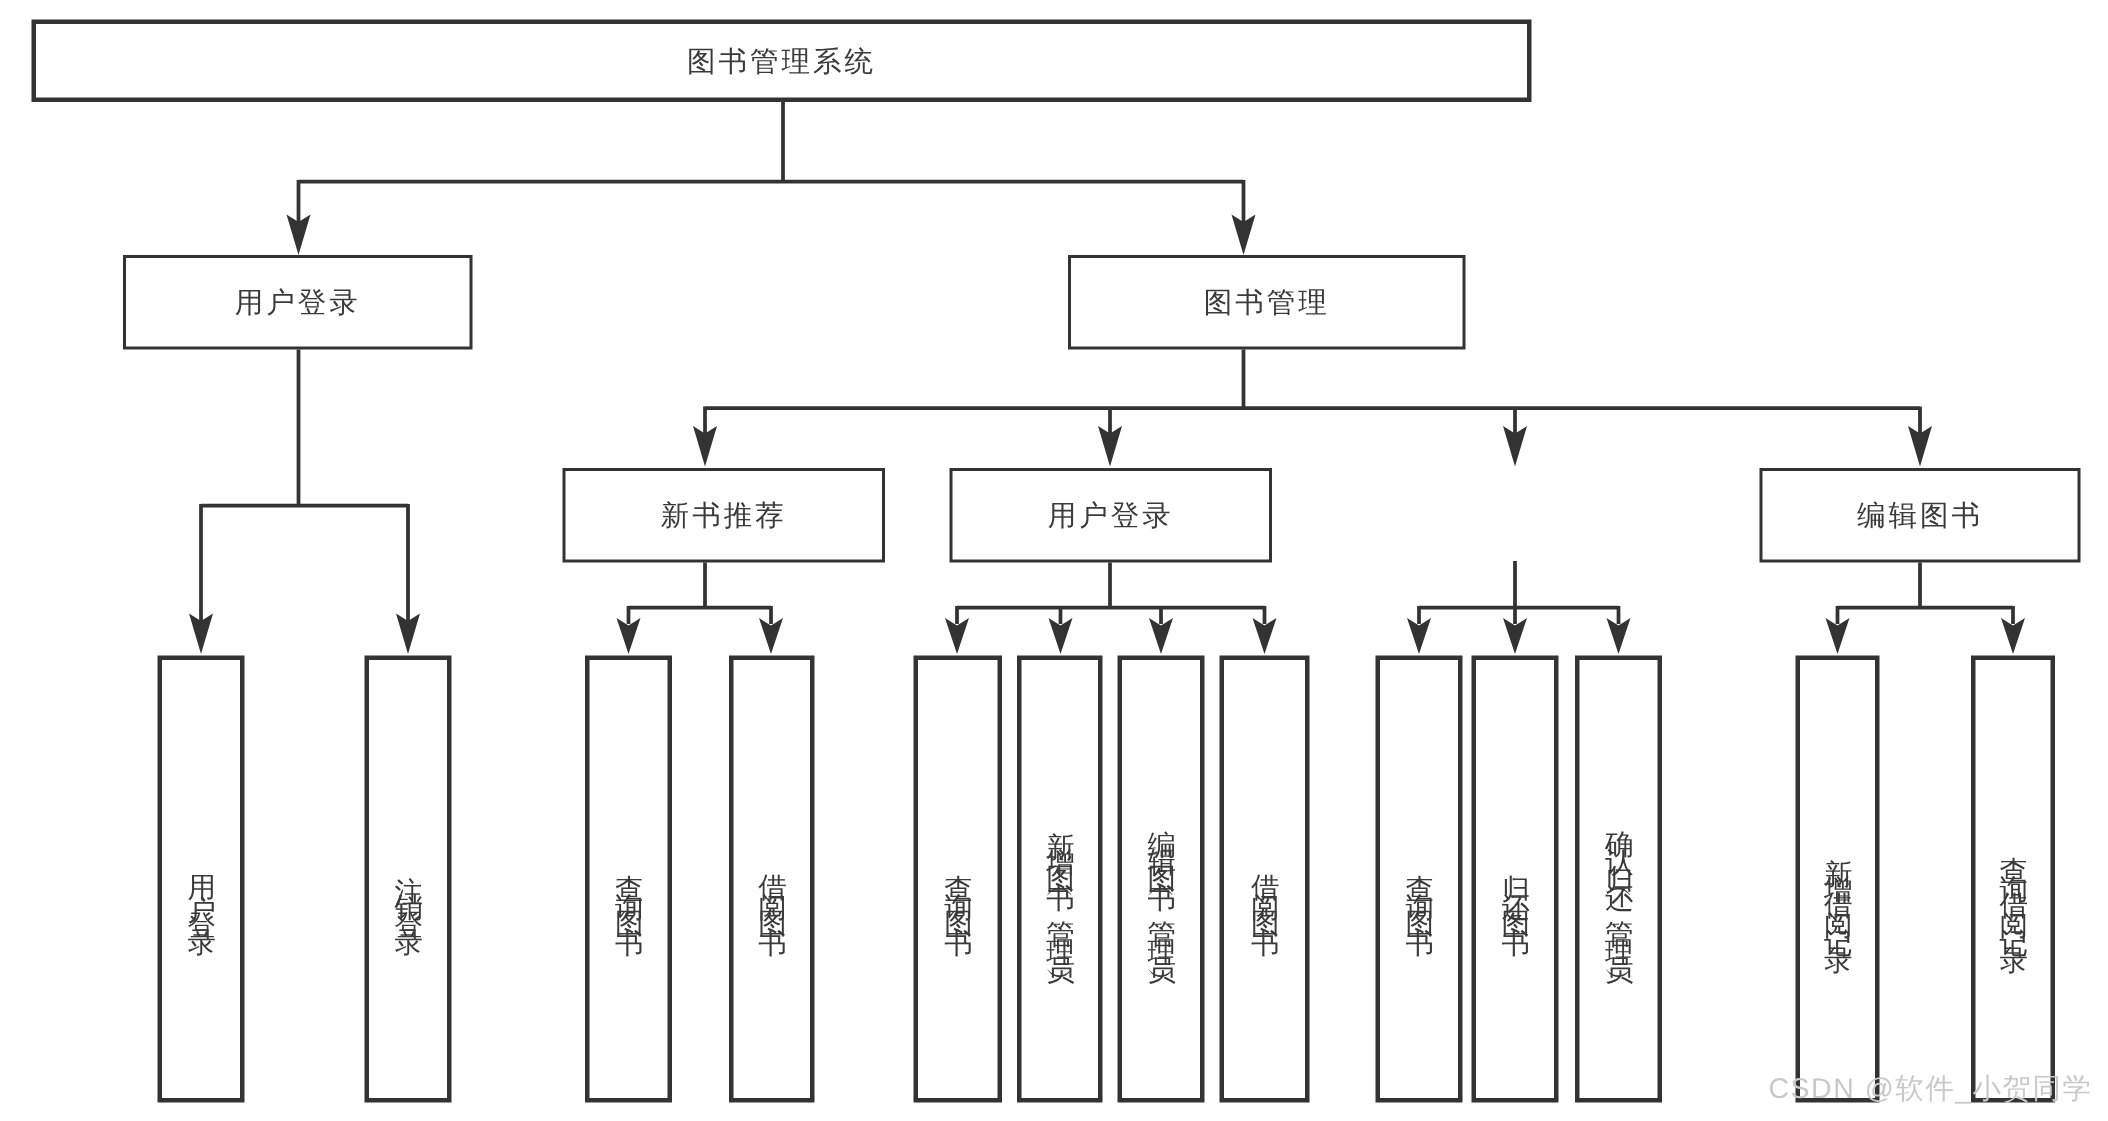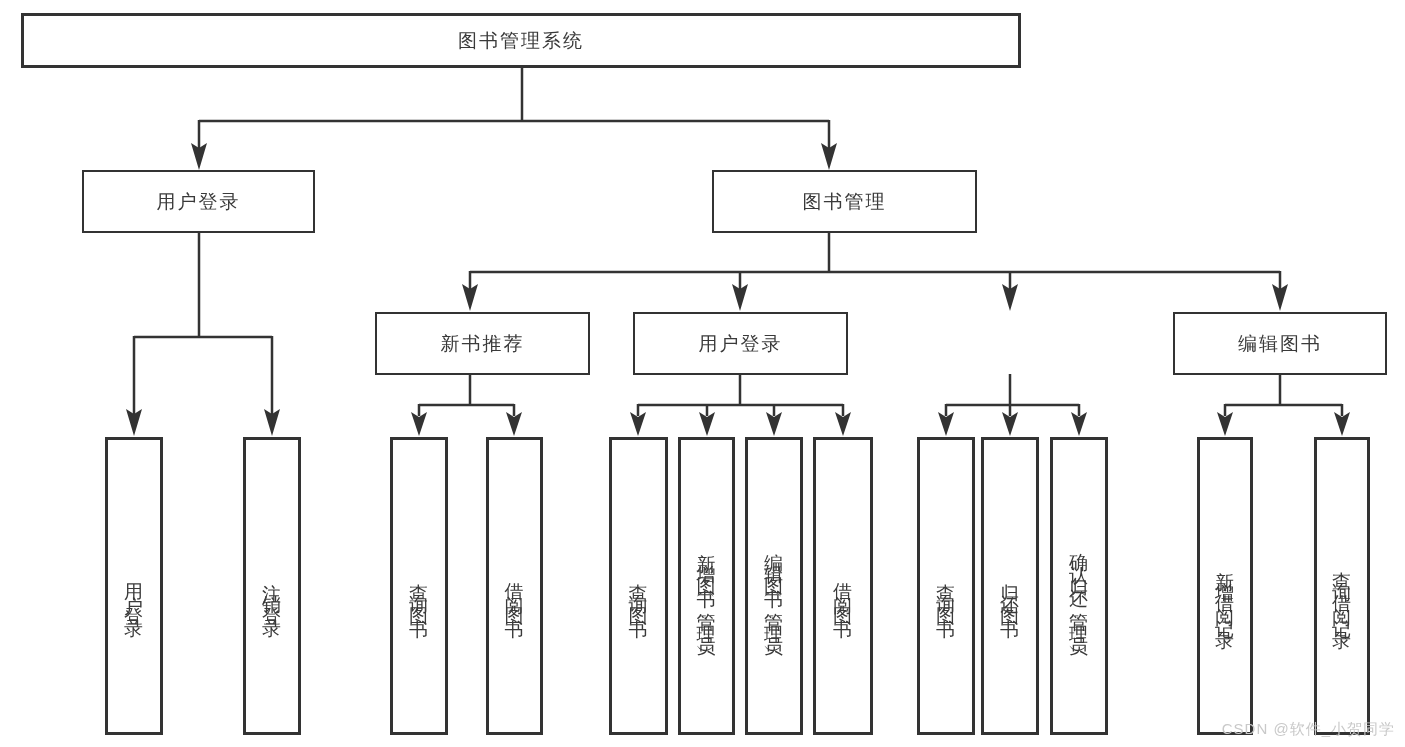--- a/index.html
+++ b/index.html
@@ -15,21 +15,21 @@
   .hnode{font-size:19px;letter-spacing:2px;}
   .l2node{border-width:2.5px;}
   .l3node{border-width:2.5px;}
   .vnode{top:437px;height:298px;}
   .vnode .vlbl{
     writing-mode:vertical-rl;text-orientation:mixed;
     font-size:19px;letter-spacing:12px;line-height:1;padding-top:12px;
   }
   .watermark{
     position:absolute;right:10px;bottom:8px;z-index:5;
-    color:#c9c9c9;font-size:15px;letter-spacing:1px;white-space:nowrap;
+    color:#c9c9c9;font-size:19px;letter-spacing:1px;white-space:nowrap;
   }
 </style>
 </head>
 <body>
 
 <div class="canvas">
 
   <svg class="connectors" width="1405" height="747" viewBox="0 0 1405 747">
     <g stroke="#333333" stroke-width="2.5" fill="none">
       <path d="M522 68 V121"></path>

